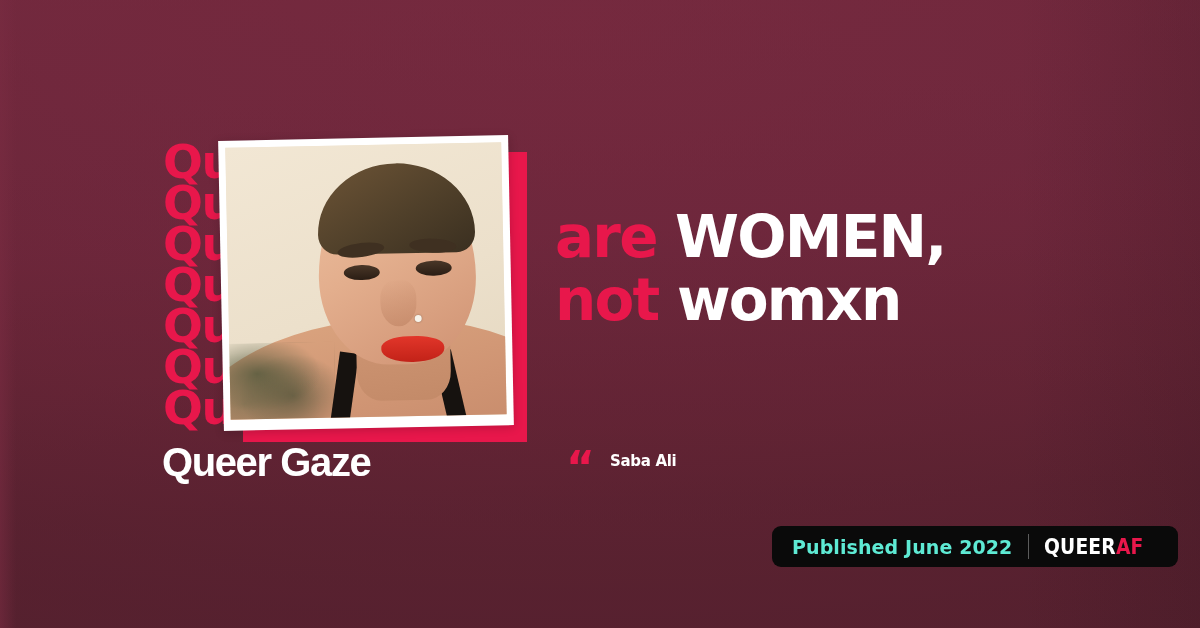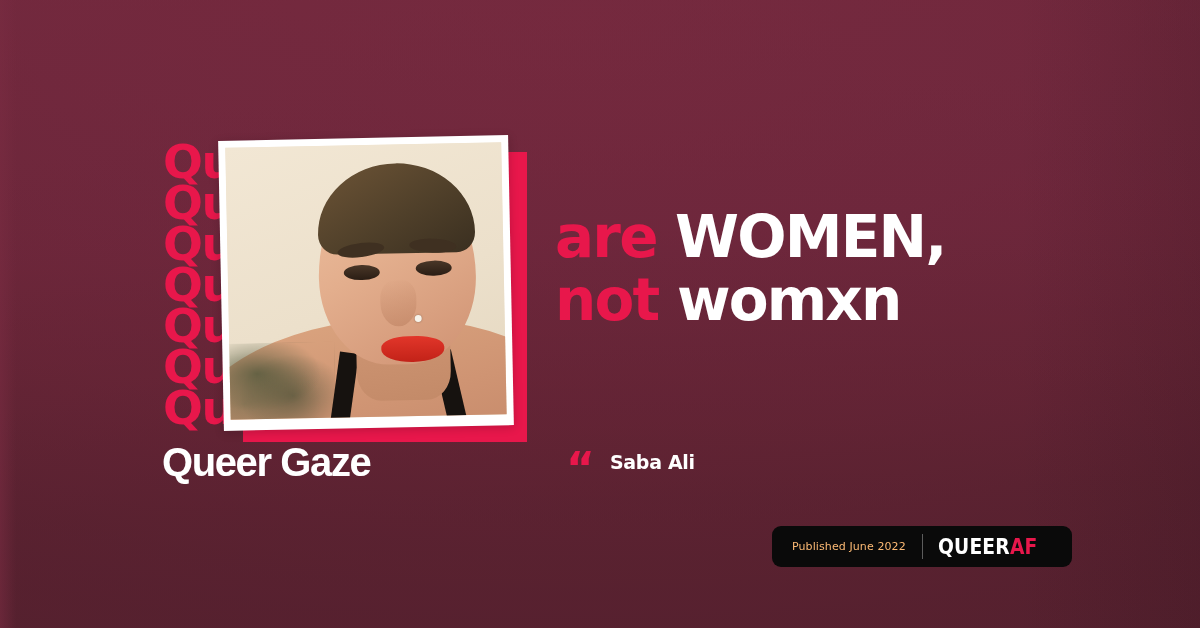--- a/index.html
+++ b/index.html
@@ -229,21 +229,21 @@
     font-size: 44px;
     line-height: 20px;
     color: #e8174b;
     position: relative;
     top: 7px;
     letter-spacing: 0px;
   }
   .byline-name {
     font-family: "DejaVu Sans", sans-serif;
     font-weight: 700;
-    font-size: 19px;
+    font-size: 15px;
     letter-spacing: -0.3px;
     color: #ffffff;
     white-space: nowrap;
   }
 
   
   .badge {
     position: absolute;
     left: 772px;
     top: 526px;
@@ -251,24 +251,24 @@
     z-index: 4;
     display: flex;
     align-items: center;
     background: #0a0a0a;
     border-radius: 9px;
     padding: 0 17px 0 20px;
     box-sizing: border-box;
   }
   .badge-date {
     font-family: "DejaVu Sans", sans-serif;
-    font-weight: 400;
-    font-size: 11px;
+    font-weight: 700;
+    font-size: 19px;
     letter-spacing: 0.1px;
-    color: #fdba74;
+    color: #5eead4;
     white-space: nowrap;
   }
   .badge-sep {
     width: 1px;
     height: 25px;
     background: #5c5c5c;
     margin: 0 15px 0 16px;
   }
   .badge-logo {
     font-family: "DejaVu Sans", sans-serif;

